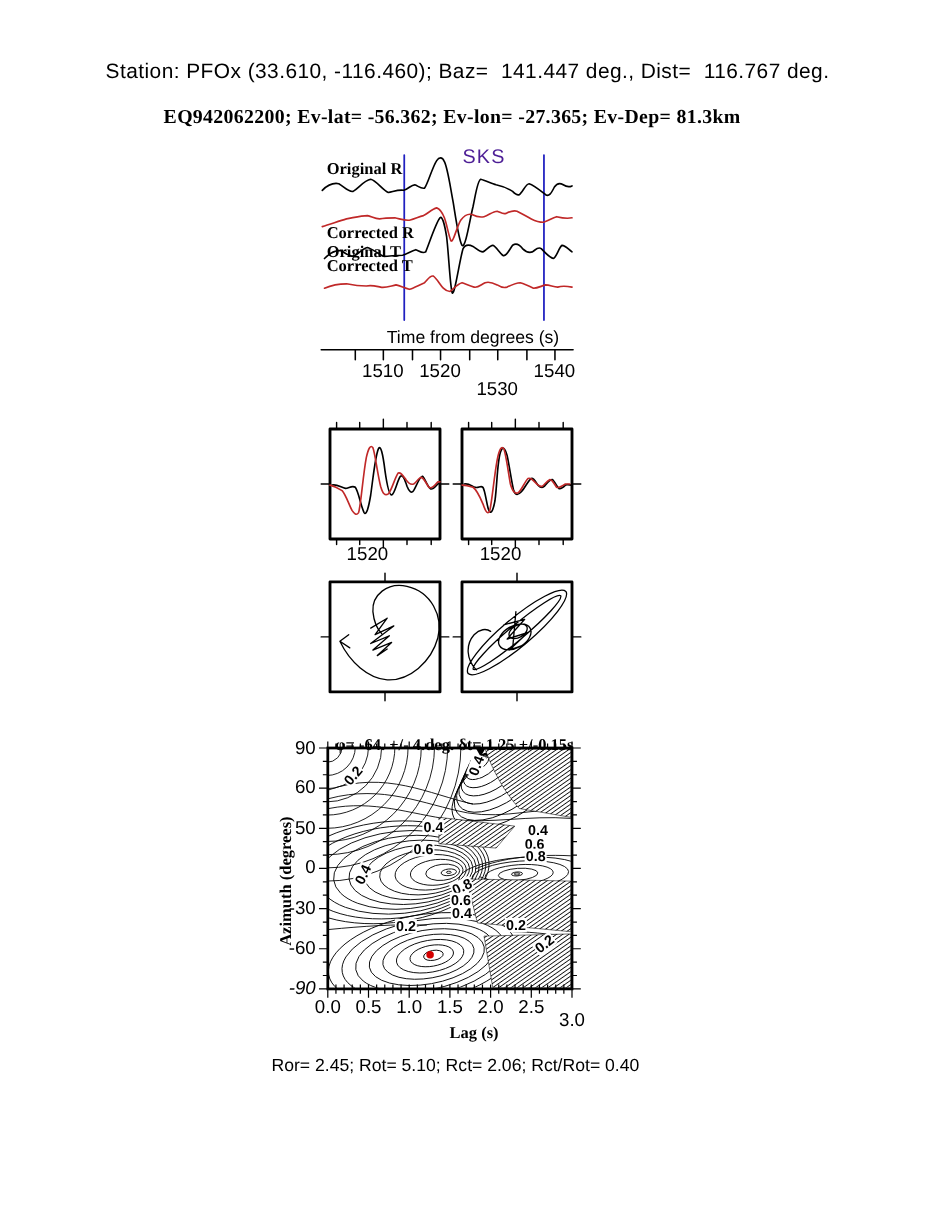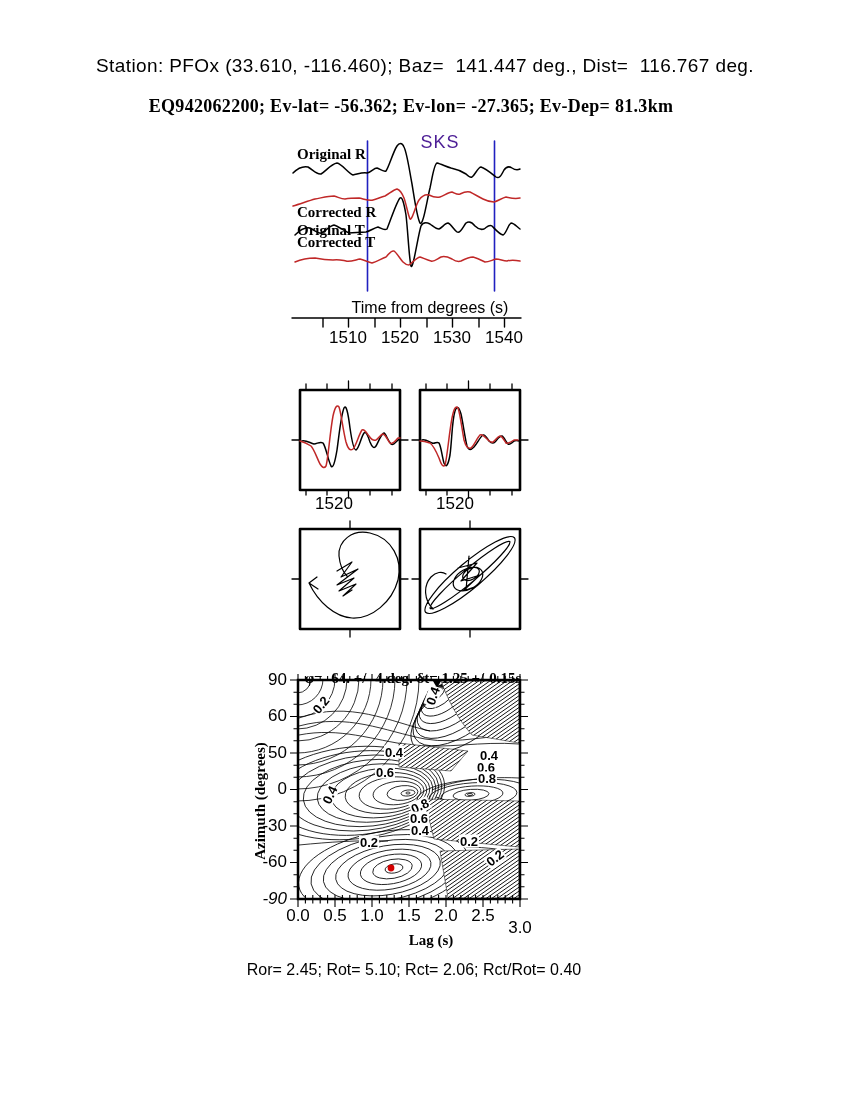--- a/index.html
+++ b/index.html
@@ -125,21 +125,21 @@
 
   <div class="abs ctr sks" style="left:440px;top:133px;">SKS</div>
   <div class="abs serifb tracelab" style="left:297px;top:147px;">Original R</div>
   <div class="abs serifb tracelab" style="left:297px;top:192px;margin-top:31px;">Original T</div>
   <div class="abs serifb tracelab" style="left:297px;top:205px;">Corrected R</div>
   <div class="abs serifb tracelab" style="left:297px;top:235px;">Corrected T</div>
 
   <div class="abs ctr sans16" style="left:430px;top:300px;">Time from degrees (s)</div>
   <div class="abs ctr sans17" style="left:348px;top:329px;">1510</div>
   <div class="abs ctr sans17" style="left:400px;top:329px;">1520</div>
-  <div class="abs ctr sans17" style="left:452px;top:329px;">1530</div>
+  <div class="abs ctr sans17" style="left:452px;top:345px;">1530</div>
   <div class="abs ctr sans17" style="left:504px;top:329px;">1540</div>
 
   <div class="abs ctr sans17" style="left:334px;top:495px;">1520</div>
   <div class="abs ctr sans17" style="left:455px;top:495px;">1520</div>
 
   <div class="abs ctr serifb" style="left:413px;top:650px;font-size:15px;margin-top:21px;">φ= -64. +/- 4.deg. δt= 1.25 +/-0.15s</div>
   <div class="abs serifb rot" style="left:261px;top:801px;font-size:15px;transform:translate(-50%,-50%) rotate(-90deg);">Azimuth (degrees)</div>
   <div class="abs ctr serifb" style="left:431px;top:933px;font-size:15px;">Lag (s)</div>
 
   <div class="abs sans17 ytick" style="left:241px;top:671px;">90</div>

